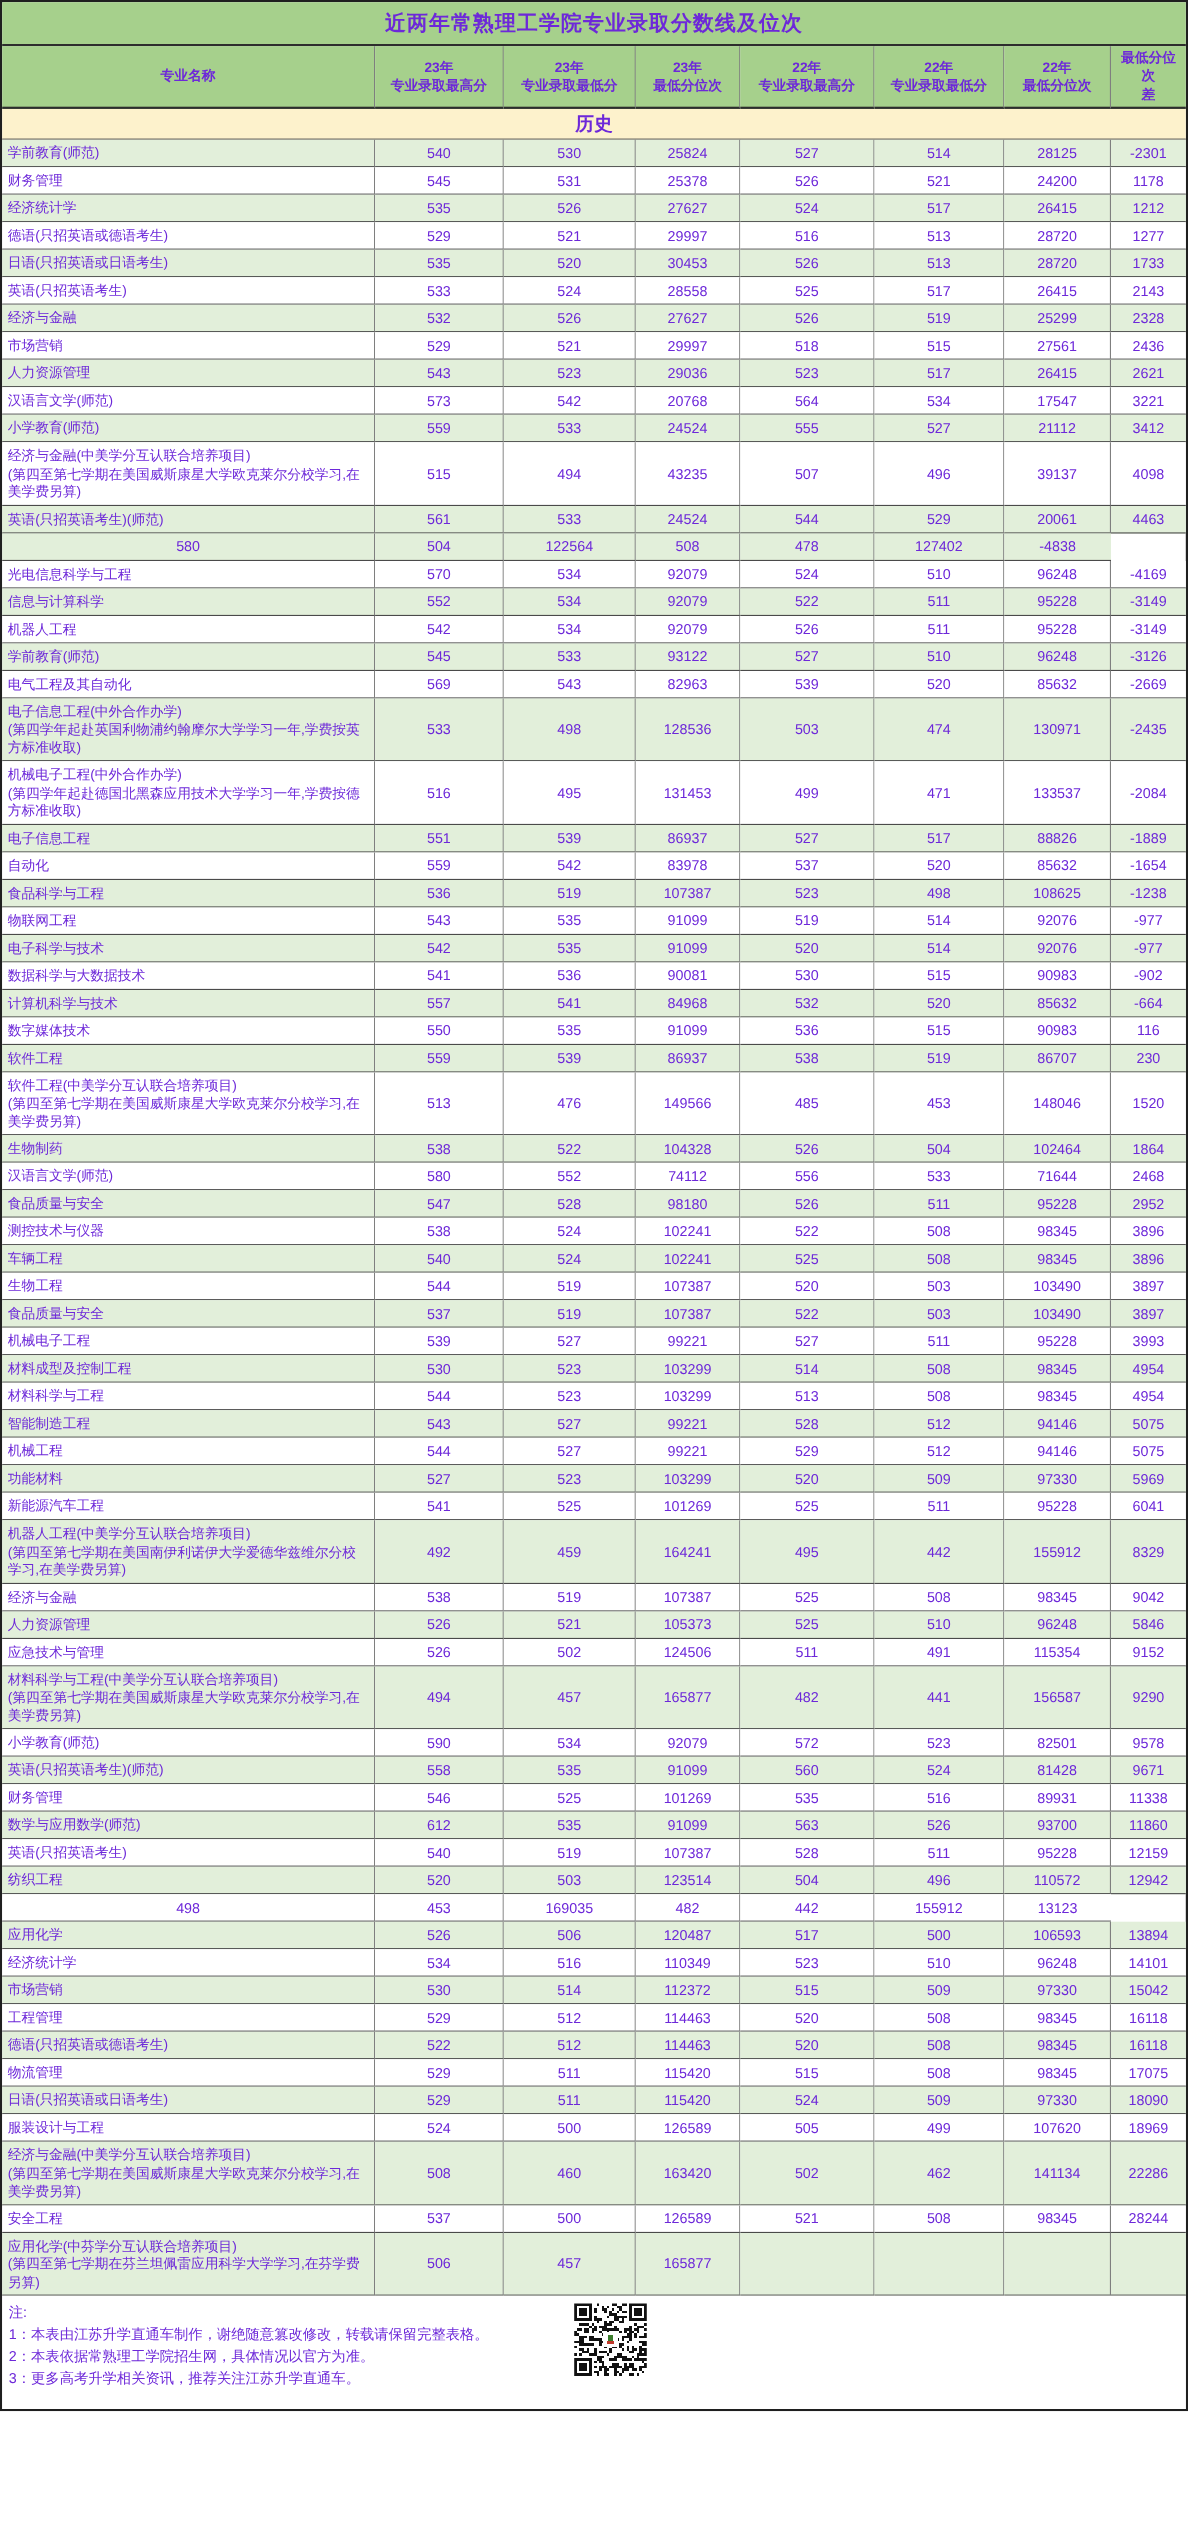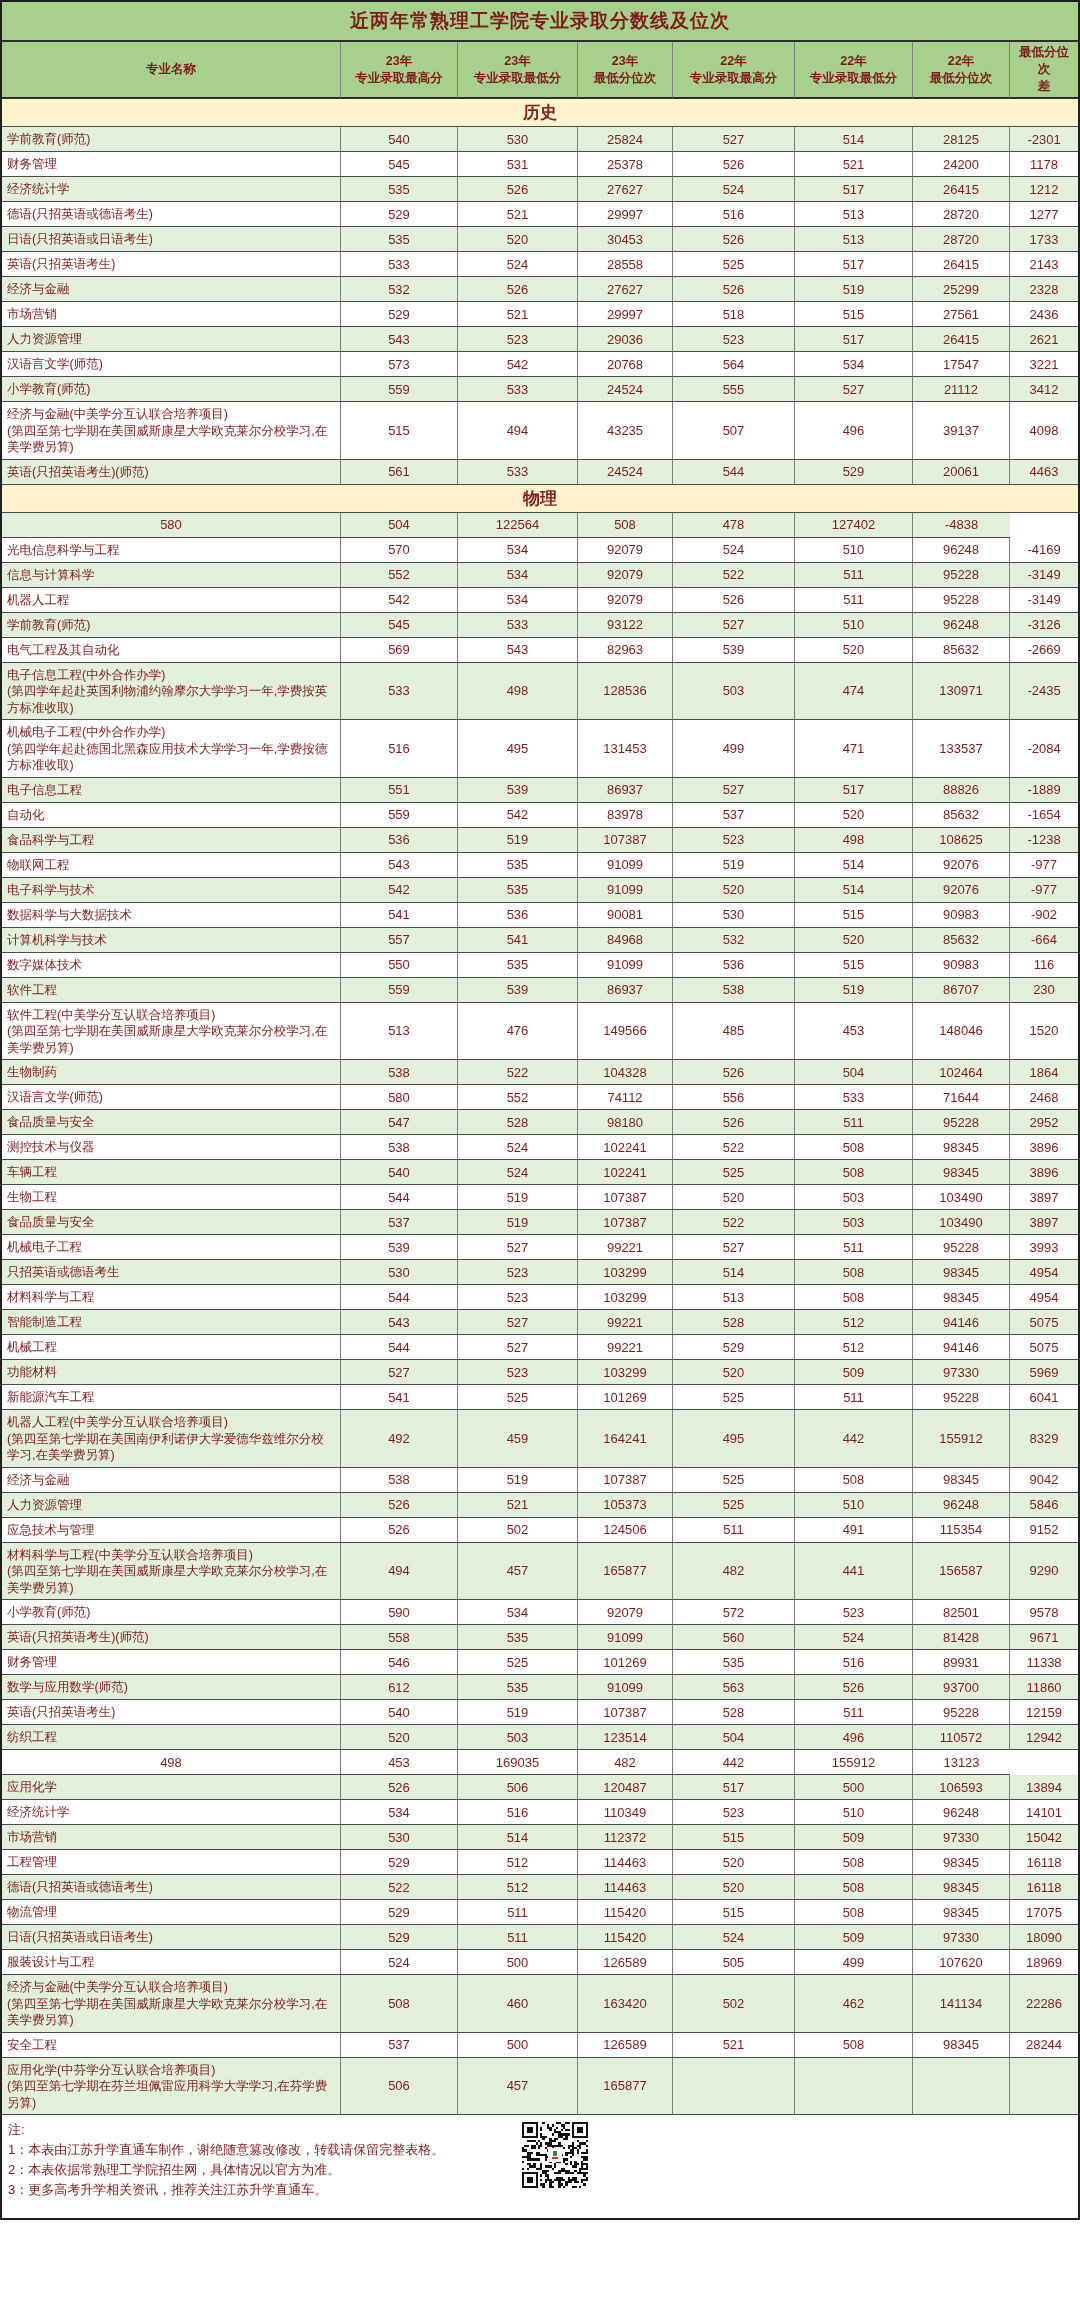--- a/index.html
+++ b/index.html
@@ -1,20 +1,20 @@
 <!DOCTYPE html>
 <html><head>
 <meta charset="utf-8">
 <style>
   html,body{margin:0;padding:0;background:#fff;}
   .sheet{
     width:1080px; box-sizing:border-box;
     border:2px solid #1f1f1f;
     font-family:"Liberation Sans", sans-serif;
-    color:#7f1d1d; background:#fff;
+    color:#6d28d9; background:#fff;
   }
   .title{
     background:#a6d08c; height:38px;
     display:flex; align-items:center; justify-content:center;
     font-weight:bold; font-size:19px; letter-spacing:1px;
     border-bottom:2px solid #2d2d2d;
   }
   .grid-row{
     display:grid;
     grid-template-columns:339px 117px 120px 95px 122px 118px 97px 68px;
@@ -241,23 +241,20 @@
           <div>英语(只招英语考生)(师范)</div>
         </div>
         <div class="cell">561</div>
         <div class="cell">533</div>
         <div class="cell">24524</div>
         <div class="cell">544</div>
         <div class="cell">529</div>
         <div class="cell">20061</div>
         <div class="cell">4463</div>
       </div>
-      <div class="section-row">
-        <div class="cell">物理</div>
-      </div>
       <div class="grid-row alt">
         <div class="cell">580</div>
         <div class="cell">504</div>
         <div class="cell">122564</div>
         <div class="cell">508</div>
         <div class="cell">478</div>
         <div class="cell">127402</div>
         <div class="cell">-4838</div>
       </div>
       <div class="grid-row">
@@ -558,21 +555,21 @@
         <div class="cell">539</div>
         <div class="cell">527</div>
         <div class="cell">99221</div>
         <div class="cell">527</div>
         <div class="cell">511</div>
         <div class="cell">95228</div>
         <div class="cell">3993</div>
       </div>
       <div class="grid-row alt">
         <div class="cell name">
-          <div>只招英语或德语考生</div>
+          <div>材料成型及控制工程</div>
         </div>
         <div class="cell">530</div>
         <div class="cell">523</div>
         <div class="cell">103299</div>
         <div class="cell">514</div>
         <div class="cell">508</div>
         <div class="cell">98345</div>
         <div class="cell">4954</div>
       </div>
       <div class="grid-row">

